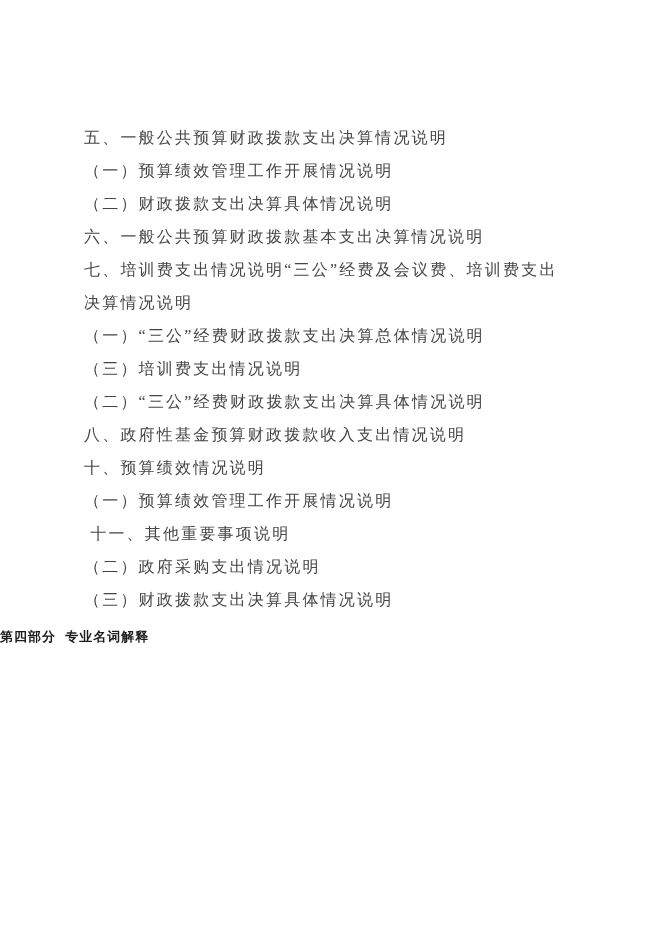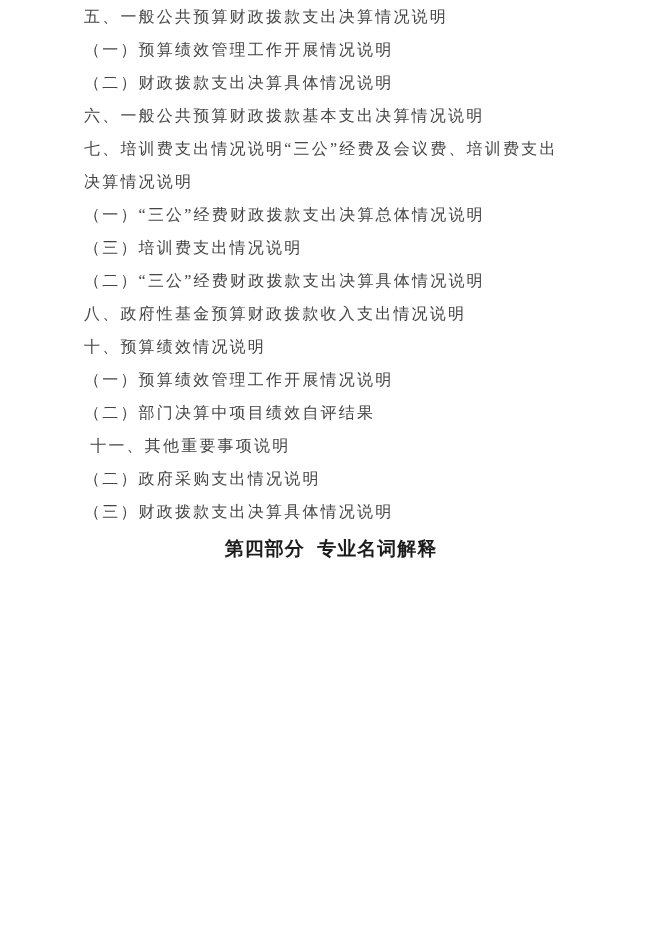--- a/index.html
+++ b/index.html
@@ -12,38 +12,39 @@
     height: 936px;
     overflow: hidden;
     font-family: "Liberation Serif", serif;
   }
   .doc-page {
     position: relative;
     width: 662px;
     height: 936px;
     background: #ffffff;
     box-sizing: border-box;
+    padding-top: 121px;
   }
   .toc-line {
     margin-left: 84px;
     margin-right: 70px;
     height: 33px;
     line-height: 33px;
     font-size: 16px;
     letter-spacing: 2.2px;
     color: #454545;
     white-space: pre;
     font-family: "Liberation Serif", "DejaVu Serif", serif;
   }
   .section-title {
     margin-top: 4px;
     height: 33px;
     line-height: 33px;
-    text-align: center;
-    font-size: 19px;
+    text-align: left;
+    font-size: 13px;
     font-weight: bold;
     letter-spacing: 1px;
     color: #1c1c1c;
     white-space: pre;
     font-family: "Liberation Sans", "DejaVu Sans", sans-serif;
   }
 </style>
 </head>
 <body>
 
@@ -54,19 +55,18 @@
       <div class="toc-line">（二）财政拨款支出决算具体情况说明</div>
       <div class="toc-line">六、一般公共预算财政拨款基本支出决算情况说明</div>
       <div class="toc-line">七、培训费支出情况说明“三公”经费及会议费、培训费支出</div>
       <div class="toc-line">决算情况说明</div>
       <div class="toc-line">（一）“三公”经费财政拨款支出决算总体情况说明</div>
       <div class="toc-line">（三）培训费支出情况说明</div>
       <div class="toc-line">（二）“三公”经费财政拨款支出决算具体情况说明</div>
       <div class="toc-line">八、政府性基金预算财政拨款收入支出情况说明</div>
       <div class="toc-line">十、预算绩效情况说明</div>
       <div class="toc-line">（一）预算绩效管理工作开展情况说明</div>
-      <div class="toc-line">（二）部门决算中项目绩效自评结果</div>
       <div class="toc-line"> 十一、其他重要事项说明</div>
       <div class="toc-line">（二）政府采购支出情况说明</div>
       <div class="toc-line">（三）财政拨款支出决算具体情况说明</div>
     </div>
   <div class="section-title">第四部分  专业名词解释</div>
 </div>
 
 </body></html>

